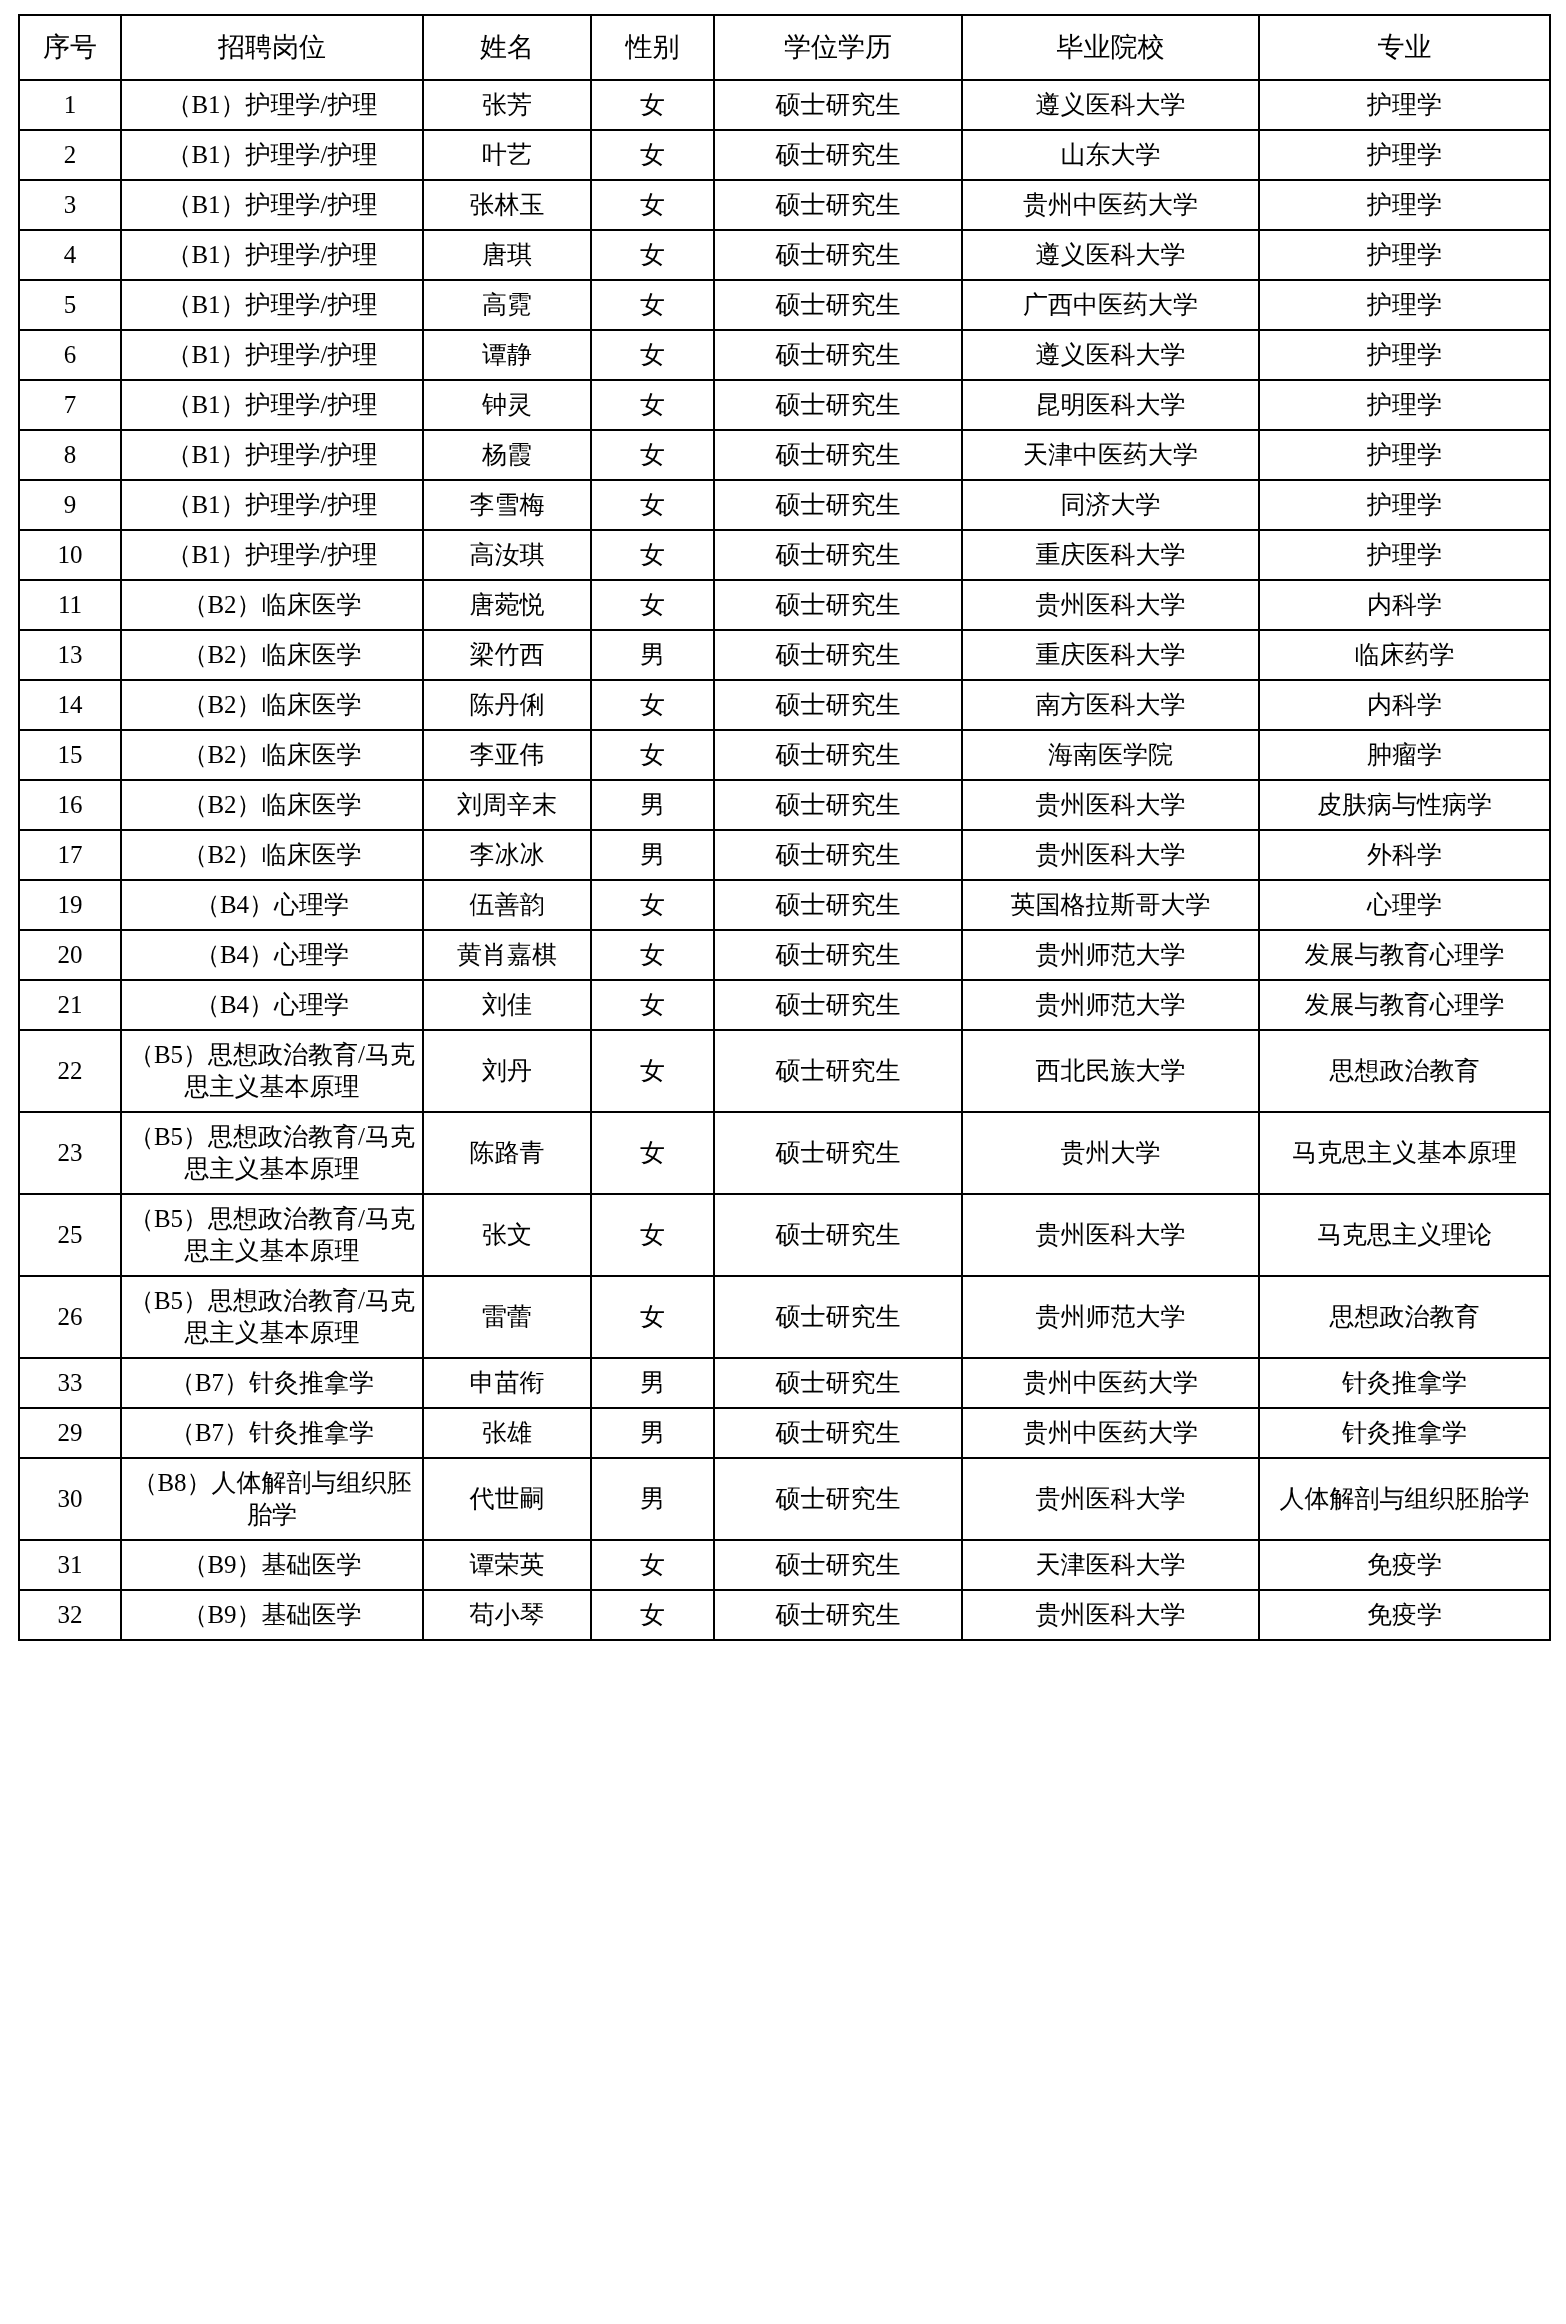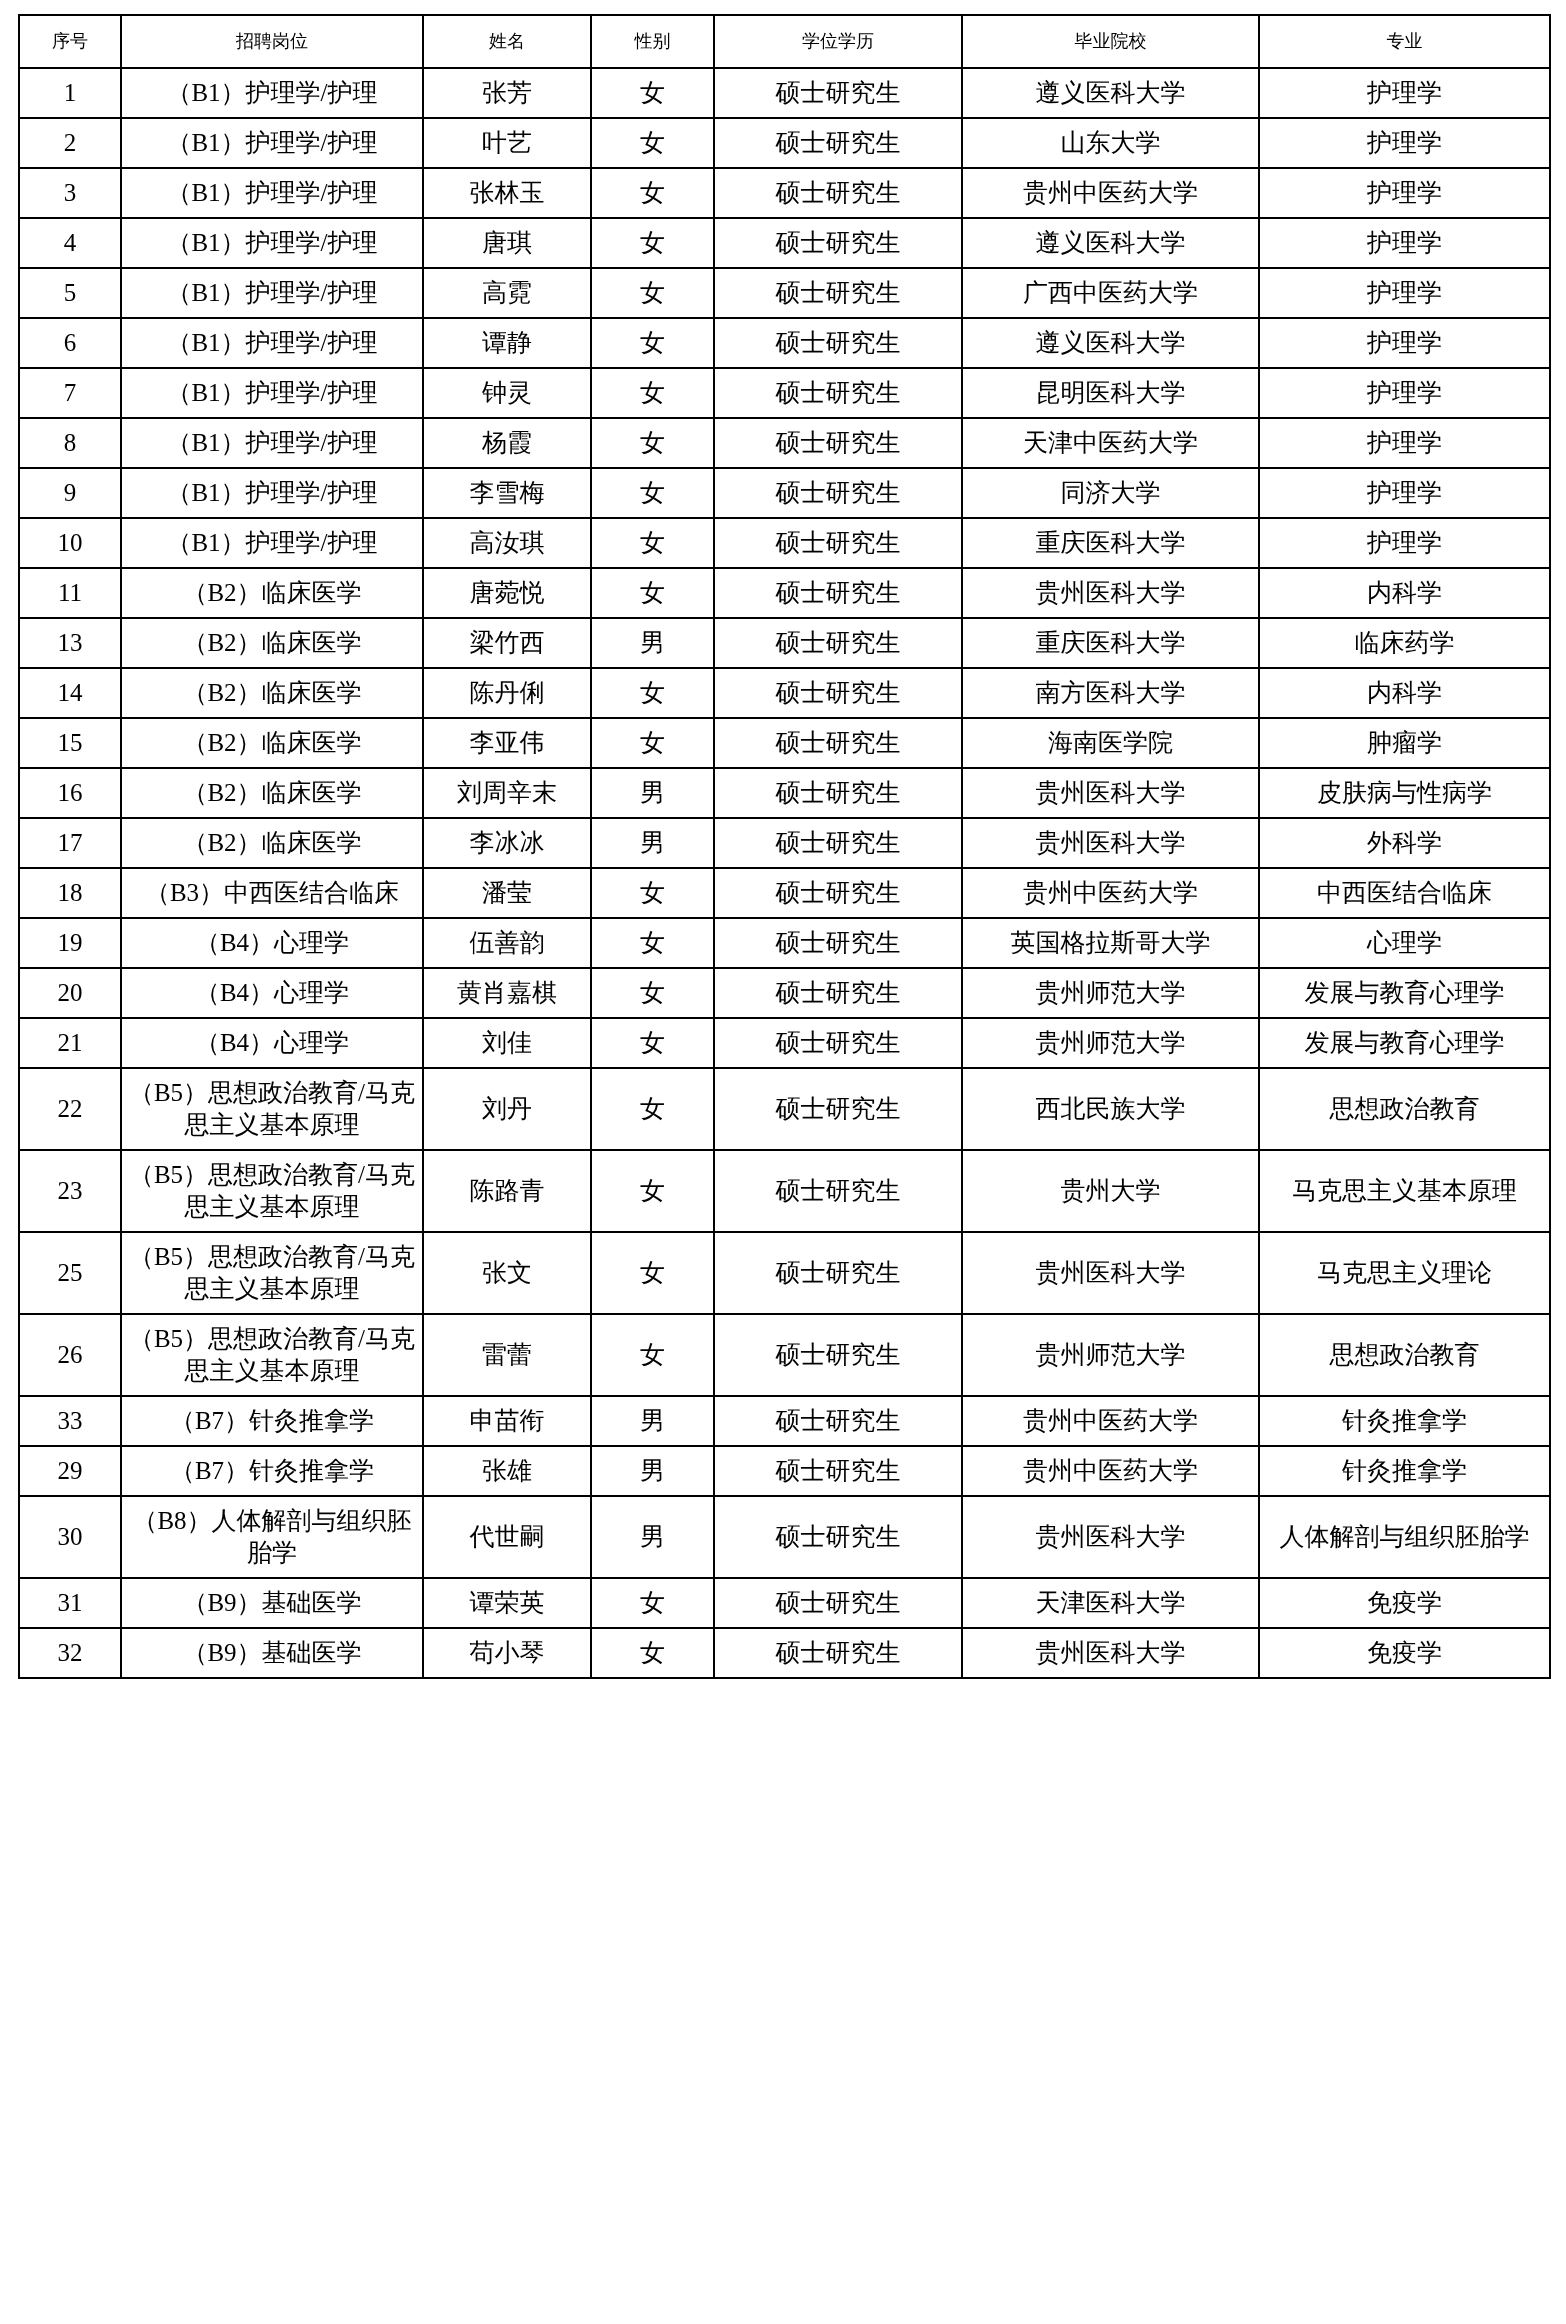--- a/index.html
+++ b/index.html
@@ -27,21 +27,21 @@
     border: 2px solid #000000;
     text-align: center;
     vertical-align: middle;
     font-weight: normal;
     font-size: 25px;
     line-height: 1.28;
     padding: 8px 4px;
     word-break: break-all;
   }
   table.recruit-table thead td {
-    font-size: 18px;
+    font-size: 27px;
     padding: 14px 4px;
   }
   col.c-index { width: 102px; }
   col.c-post { width: 302px; }
   col.c-name { width: 168px; }
   col.c-gender { width: 123px; }
   col.c-degree { width: 248px; }
   col.c-school { width: 297px; }
   col.c-major { width: 291px; }
 
@@ -218,29 +218,20 @@
       <tr>
         <td>17</td>
         <td class="post-cell">（B2）临床医学</td>
         <td>李冰冰</td>
         <td>男</td>
         <td>硕士研究生</td>
         <td>贵州医科大学</td>
         <td class="major-cell">外科学</td>
       </tr>
       <tr>
-        <td>18</td>
-        <td class="post-cell">（B3）中西医结合临床</td>
-        <td>潘莹</td>
-        <td>女</td>
-        <td>硕士研究生</td>
-        <td>贵州中医药大学</td>
-        <td class="major-cell">中西医结合临床</td>
-      </tr>
-      <tr>
         <td>19</td>
         <td class="post-cell">（B4）心理学</td>
         <td>伍善韵</td>
         <td>女</td>
         <td>硕士研究生</td>
         <td>英国格拉斯哥大学</td>
         <td class="major-cell">心理学</td>
       </tr>
       <tr>
         <td>20</td>

